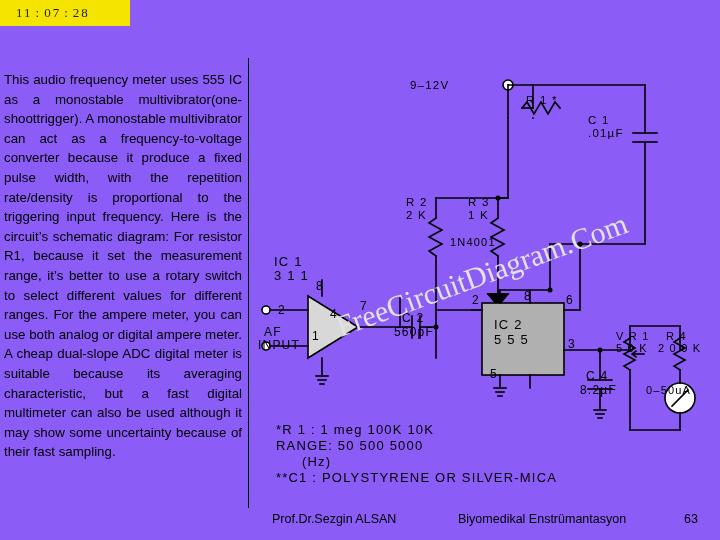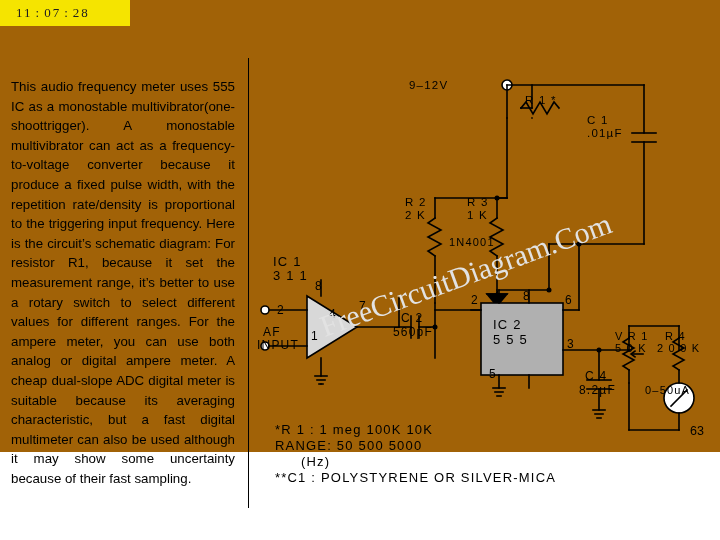--- a/index.html
+++ b/index.html
@@ -11,22 +11,22 @@
     width: 720px;
     height: 540px;
     position: relative;
     font-family: "Liberation Sans", sans-serif;
     overflow: hidden;
   }
   #slide {
     position: absolute;
     left: 0; top: 0;
     width: 720px;
-    height: 452px;
-    background: #a16207;
+    height: 540px;
+    background: #8b5cf6;
   }
   
   #timer {
     position: absolute;
     left: 0; top: 0;
     width: 130px;
     height: 26px;
     background: #f5e400;
     color: #202020;
     font-size: 13px;
@@ -47,42 +47,41 @@
     top: 70px;
     width: 238px;
     height: 430px;
     font-size: 13.3px;
     line-height: 19.6px;
     color: #000000;
     text-align: justify;
     font-family: "Liberation Sans", sans-serif;
   }
   #text-panel p {
-    margin: 7px;
+    margin: 0;
     text-align: justify;
     text-justify: inter-word;
   }
   
   #divider {
     position: absolute;
     left: 248px;
     top: 58px;
     width: 1px;
     height: 450px;
     background: #000000;
   }
 
   
   #schematic {
     position: absolute;
-    left: 234px;
+    left: 250px;
     top: 58px;
     width: 470px;
     height: 450px;
-    padding-left: 15px;
   }
   #schematic svg { display: block; }
 
   .wm {
     position: absolute;
     font-family: "Liberation Serif", serif;
     font-size: 30px;
     color: #e2e2e2;
     transform: rotate(-20deg);
     white-space: nowrap;
@@ -103,21 +102,21 @@
   #footer .author {
     position: absolute;
     left: 272px; top: 0;
   }
   #footer .course {
     position: absolute;
     left: 458px; top: 0;
   }
   #footer .pagenum {
     position: absolute;
-    right: 16px; top: 0;
+    right: 22px; top: 0;
   }
 </style>
 </head>
 <body>
 
 <div id="slide">
 
   <div id="timer">
     <span class="seg">11</span>
     <span class="colon">:</span>
@@ -304,16 +303,18 @@
         <text x="26" y="392" font-size="13">RANGE:  50   500   5000</text>
         <text x="52" y="408" font-size="13">(Hz)</text>
         <text x="26" y="424" font-size="13">**C1 : POLYSTYRENE OR SILVER-MICA</text>
       </g>
     </svg>
 
     <div class="wm" style="left: 78px; top: 200px;">FreeCircuitDiagram.Com</div>
   </div>
 
   <div id="footer">
+    <span class="author">Prof.Dr.Sezgin ALSAN</span>
+    <span class="course">Biyomedikal Enstrümantasyon</span>
     <span class="pagenum">63</span>
   </div>
 
 </div>
 
 </body></html>

